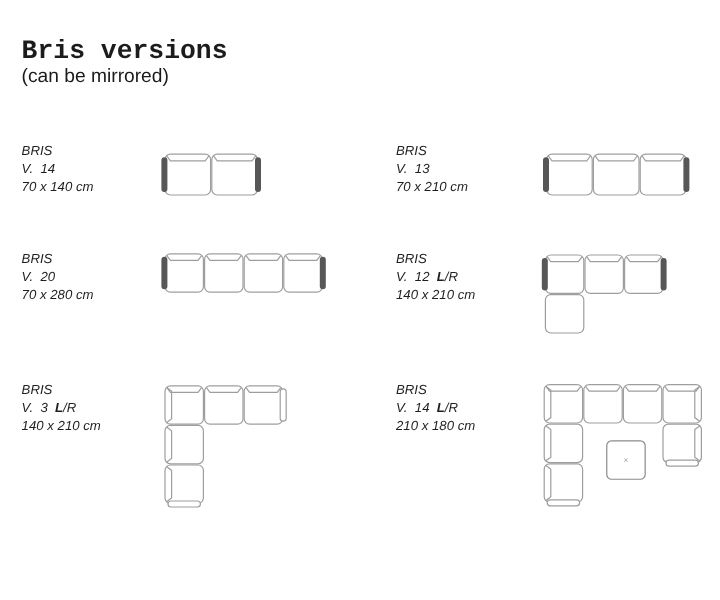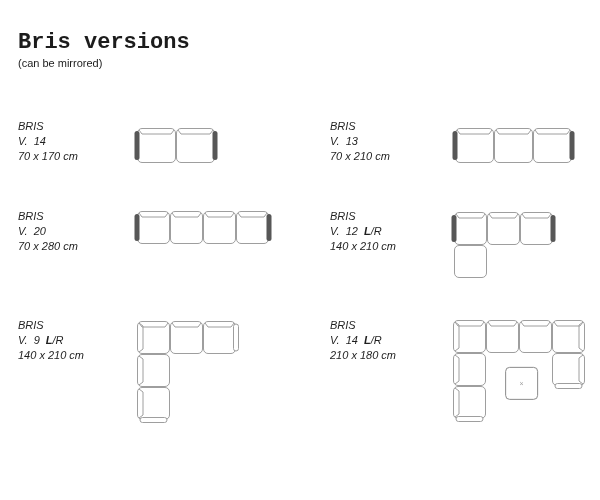--- a/index.html
+++ b/index.html
@@ -6,38 +6,38 @@
   body{
     width:600px;height:500px;background:#ffffff;position:relative;
     font-family:"Liberation Sans",sans-serif;color:#1b1b1b;overflow:hidden;
   }
   .page-title{
     position:absolute;left:18px;top:15px;
     font-family:Liberation Mono, monospace;font-size:22px;line-height:26px;color:#1c1c1c;
   }
   .page-subtitle{
     position:absolute;left:18px;top:57px;
-    font-size:11px;line-height:13px;color:#1b1b1b;
+    font-size:16px;line-height:13px;color:#1b1b1b;
   }
   .label{position:absolute;}
   .label .line{font-size:11px;line-height:15px;color:#1f1f1f;white-space:pre;font-style:italic;}
   .label .lr b{font-weight:bold;}
   .label .lr{margin-left:6px;}
   svg.diagram{position:absolute;overflow:visible;}
 </style>
 </head>
 <body>
 
 <h1 class="page-title">Bris versions</h1>
 <div class="page-subtitle">(can be mirrored)</div>
 
 <div class="label" style="left:18px;top:119px">
   <div class="line">BRIS</div>
   <div class="line"><span>V.  14</span><span class="lr"><b></b><span></span></span></div>
-  <div class="line">70 x 170 cm</div>
+  <div class="line">70 x 140 cm</div>
 </div>
 <svg class="diagram" style="left:133px;top:124px" width="86" height="43">
     <rect x="4.5" y="4.5" width="38" height="34" rx="4.5" fill="#fff" stroke="#9e9e9e" stroke-width="1"></rect>
     <rect x="43.5" y="4.5" width="38" height="34" rx="4.5" fill="#fff" stroke="#9e9e9e" stroke-width="1"></rect>
     <path d="M6 6 L9 10 H38 L41 6" fill="none" stroke="#9e9e9e" stroke-width="1"></path>
     <rect x="1.5" y="7" width="5" height="29" rx="2.5" fill="#575757" stroke="none"></rect>
     <path d="M45 6 L48 10 H77 L80 6" fill="none" stroke="#9e9e9e" stroke-width="1"></path>
     <rect x="79.5" y="7" width="5" height="29" rx="2.5" fill="#575757" stroke="none"></rect>
   </svg>
 
@@ -87,21 +87,21 @@
     <rect x="4.5" y="37.5" width="32" height="32" rx="4.5" fill="#fff" stroke="#9e9e9e" stroke-width="1"></rect>
     <path d="M6 6 L9 10 H32 L35 6" fill="none" stroke="#9e9e9e" stroke-width="1"></path>
     <rect x="1.5" y="7" width="5" height="27" rx="2.5" fill="#575757" stroke="none"></rect>
     <path d="M39 6 L42 10 H65 L68 6" fill="none" stroke="#9e9e9e" stroke-width="1"></path>
     <path d="M72 6 L75 10 H98 L101 6" fill="none" stroke="#9e9e9e" stroke-width="1"></path>
     <rect x="100.5" y="7" width="5" height="27" rx="2.5" fill="#575757" stroke="none"></rect>
   </svg>
 
 <div class="label" style="left:18px;top:318px">
   <div class="line">BRIS</div>
-  <div class="line"><span>V.  9</span><span class="lr"><b>L</b><span>/R</span></span></div>
+  <div class="line"><span>V.  3</span><span class="lr"><b>L</b><span>/R</span></span></div>
   <div class="line">140 x 210 cm</div>
 </div>
 <svg class="diagram" style="left:133px;top:317px" width="107" height="107">
     <rect x="4.5" y="4.5" width="32" height="32" rx="4.5" fill="#fff" stroke="#9e9e9e" stroke-width="1"></rect>
     <rect x="37.5" y="4.5" width="32" height="32" rx="4.5" fill="#fff" stroke="#9e9e9e" stroke-width="1"></rect>
     <rect x="70.5" y="4.5" width="32" height="32" rx="4.5" fill="#fff" stroke="#9e9e9e" stroke-width="1"></rect>
     <rect x="4.5" y="37.5" width="32" height="32" rx="4.5" fill="#fff" stroke="#9e9e9e" stroke-width="1"></rect>
     <rect x="4.5" y="70.5" width="32" height="32" rx="4.5" fill="#fff" stroke="#9e9e9e" stroke-width="1"></rect>
     <path d="M6 6 L9 10 H32 L35 6" fill="none" stroke="#9e9e9e" stroke-width="1"></path>
     <path d="M6 6 L10 9 V32 L6 35" fill="none" stroke="#9e9e9e" stroke-width="1"></path>

